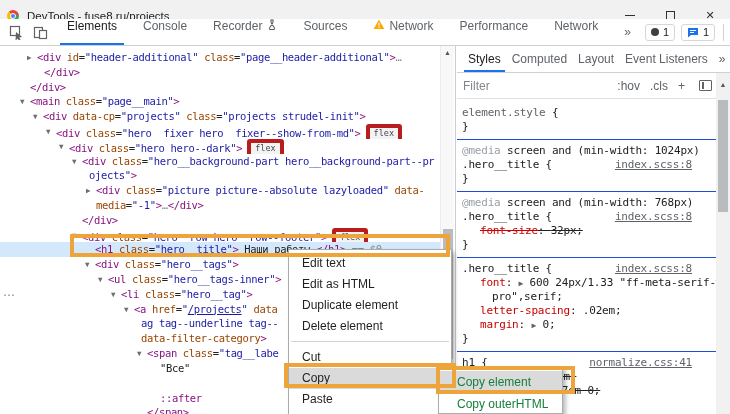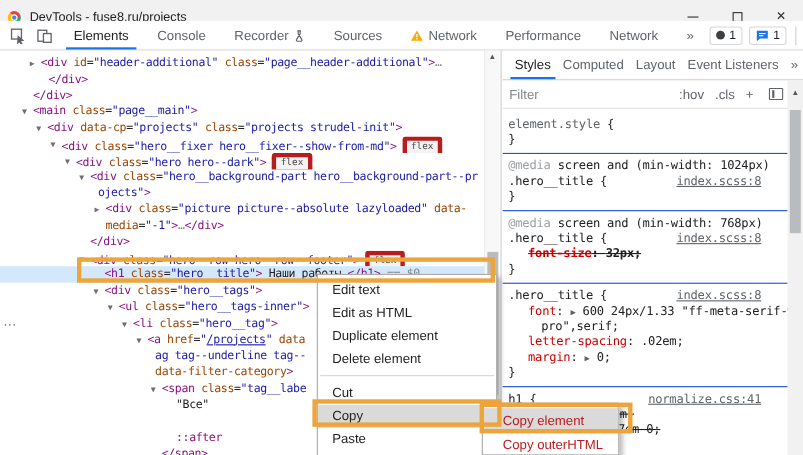--- a/index.html
+++ b/index.html
@@ -16,21 +16,21 @@
 .win-btn{width:40px;height:100%;display:flex;align-items:center;justify-content:center;color:#303030}
 .min-glyph{display:block;width:10px;border-top:1px solid #303030}
 .max-glyph{display:block;width:9px;height:9px;border:1px solid #303030}
 .close-glyph{font-size:11px;line-height:11px}
 
 
 .toolbar{position:absolute;top:19px;left:0;width:730px;height:27px;background:#fff;border-bottom:1px solid #d0d0d0;display:flex;align-items:center}
 .tb-icon{width:16px;height:16px;margin-left:9px;display:flex;align-items:center;justify-content:center}
 .tb-sep{width:1px;height:17px;background:#d0d0d0;margin:0 10px 0 9px}
 .toolbar-tabs{display:flex;align-items:center;height:100%}
-.tab{font-size:12px;color:#5f6368;height:100%;display:flex;align-items:center;position:relative;margin-right:26px;white-space:nowrap;cursor:default}
+.tab{font-size:12px;color:#5f6368;height:100%;display:flex;align-items:flex-start;position:relative;margin-right:26px;white-space:nowrap;cursor:default}
 .tab.active{color:#202124}
 .tab.active::after{content:"";position:absolute;left:-7px;right:-7px;bottom:0;height:2.5px;background:#1a73e8}
 .tab .tab-ic{display:inline-flex;margin-right:4px}
 .tab .tab-ic-r{display:inline-flex;margin-left:5px}
 .more-tabs{font-size:12px;color:#5f6368;margin-right:8px}
 .tb-right{margin-left:auto;display:flex;align-items:center;margin-right:6px}
 .badge-box{display:flex;align-items:center;border:1px solid #d5d7da;border-radius:3px;height:17px;padding:0 5px;margin-left:6px;font-size:11px;color:#202124}
 .err-dot{width:8px;height:8px;border-radius:50%;background:#3c4043;margin-right:4px}
 .bubble-ic{margin-right:4px;display:inline-flex}
 .tb-sep2{width:1px;height:17px;background:#d0d0d0;margin:0 4px 0 8px}
@@ -72,21 +72,21 @@
 .s-tri{color:#5f6368;font-size:8px}
 .vscroll-r{position:absolute;top:27px;right:0;width:14px;height:341px;background:#f1f1f1}
 
 
 .context-menu{position:absolute;left:288px;top:249px;width:164px;height:167px;background:#fff;border:1px solid #ababab;box-shadow:3px 3px 4px rgba(0,0,0,.25);padding-top:3px;z-index:40;font-size:12px;color:#1f1f1f;overflow:hidden}
 .menu-item{height:21px;line-height:21px;padding-left:13px;position:relative;cursor:default;white-space:nowrap}
 .menu-item.hl{background:#dadada}
 .menu-sep{height:10px;position:relative}
 .menu-sep::after{content:"";position:absolute;left:2px;right:2px;top:4px;border-top:1px solid #d4d4d4}
 .submenu-arrow{position:absolute;right:7px;top:0;font-size:9px;color:#1f1f1f}
-.submenu{position:absolute;left:438px;top:366px;width:125px;height:48px;background:#fff;border:1px solid #ababab;box-shadow:3px 3px 4px rgba(0,0,0,.25);padding-top:4px;z-index:41;font-size:12px;color:#b91c1c;overflow:hidden}
+.submenu{position:absolute;left:438px;top:366px;width:125px;height:48px;background:#fff;border:1px solid #ababab;box-shadow:3px 3px 4px rgba(0,0,0,.25);padding-top:4px;z-index:41;font-size:12px;color:#15803d;overflow:hidden}
 .submenu .menu-item{height:22px;line-height:22px;padding-left:18px}
 
 
 .hl-box{position:absolute;border:4px solid #eda43b;z-index:60;pointer-events:none}
 #hl-h1{left:70px;top:234px;width:380px;height:23px}
 #hl-copy{left:284px;top:363px;width:172px;height:25px}
 #hl-copyel{left:436px;top:366px;width:139px;height:28px}
 </style>
 </head>
 <body>
@@ -245,21 +245,21 @@
           <div class="style-line"><span class="s-sel st">}</span></div>
         </div>
         <div class="style-section">
           <div class="style-line"><span class="s-med st">@media</span><span class="s-sel st"> screen and (min-width: 1024px)</span></div>
           <div class="style-line"><span class="s-sel st">.hero__title {</span><span class="src-link">index.scss:8</span></div>
           <div class="style-line"><span class="s-sel st">}</span></div>
         </div>
         <div class="style-section">
           <div class="style-line"><span class="s-med st">@media</span><span class="s-sel st"> screen and (min-width: 768px)</span></div>
           <div class="style-line"><span class="s-sel st">.hero__title {</span><span class="src-link">index.scss:8</span></div>
-          <div class="style-line strike" style="padding-left: 18px; font-weight: bold;"><span class="s-prop st">font-size</span><span class="s-sel st">: </span><span class="s-val st">32px;</span></div>
+          <div class="style-line strike" style="padding-left: 18px;"><span class="s-prop st">font-size</span><span class="s-sel st">: </span><span class="s-val st">32px;</span></div>
           <div class="style-line"><span class="s-sel st">}</span></div>
         </div>
         <div class="style-section">
           <div class="style-line"><span class="s-sel st">.hero__title {</span><span class="src-link">index.scss:8</span></div>
           <div class="style-line" style="padding-left: 18px;"><span class="s-prop st">font</span><span class="s-sel st">: </span><span class="s-tri st">▶</span><span class="s-val st"> 600 24px/1.33 "ff-meta-serif-web-</span></div>
           <div class="style-line" style="padding-left: 30px;"><span class="s-val st">pro",serif;</span></div>
           <div class="style-line" style="padding-left: 18px;"><span class="s-prop st">letter-spacing</span><span class="s-sel st">: </span><span class="s-val st">.02em;</span></div>
           <div class="style-line" style="padding-left: 18px;"><span class="s-prop st">margin</span><span class="s-sel st">: </span><span class="s-tri st">▶</span><span class="s-val st"> 0;</span></div>
           <div class="style-line"><span class="s-sel st">}</span></div>
         </div>

